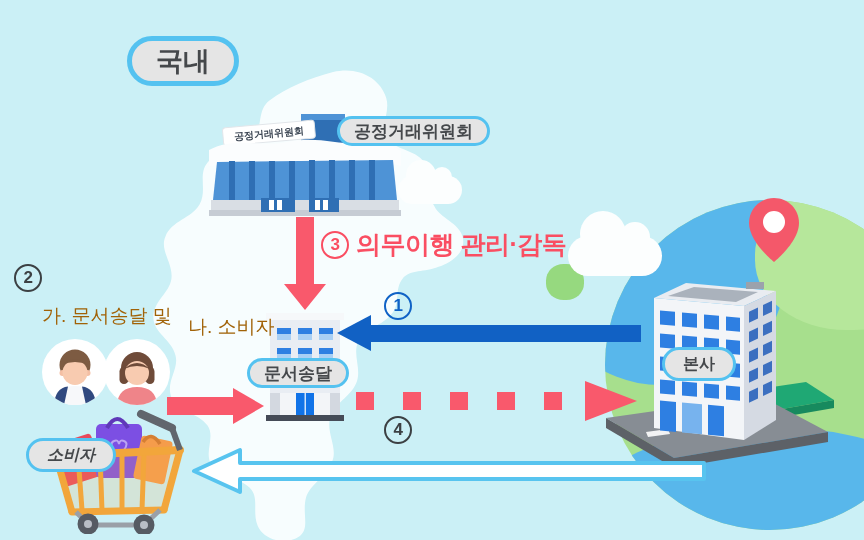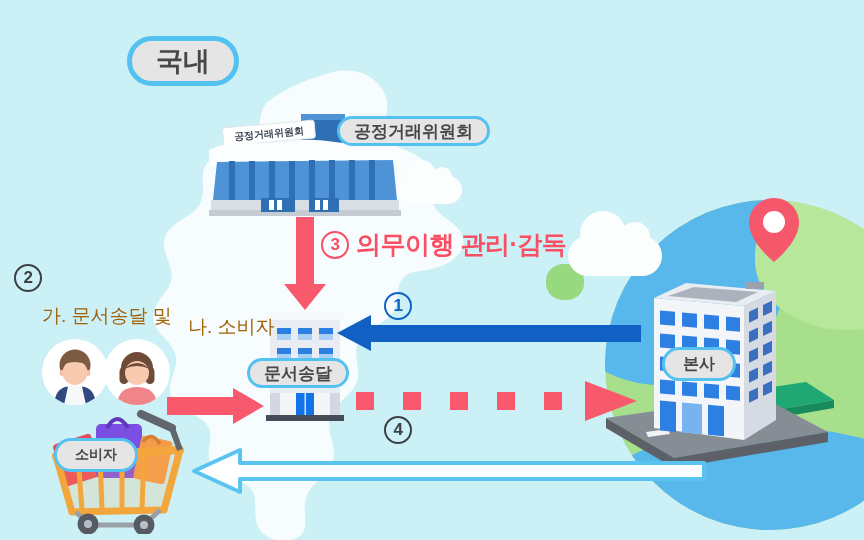--- a/index.html
+++ b/index.html
@@ -326,21 +326,21 @@
     <line x1="136" y1="52" x2="120" y2="112" stroke="#F2A63B" stroke-width="7"></line>
     <line x1="128" y1="30" x2="136" y2="52" stroke="#61666D" stroke-width="6"></line>
     <line x1="32" y1="114" x2="44" y2="126" stroke="#9AA0A8" stroke-width="5"></line>
     <line x1="116" y1="112" x2="100" y2="127" stroke="#9AA0A8" stroke-width="5"></line>
     <line x1="44" y1="127" x2="100" y2="127" stroke="#9AA0A8" stroke-width="5"></line>
     <circle cx="44" cy="126" r="10.5" fill="#565B63"></circle>
       <circle cx="44" cy="126" r="4" fill="#B9BEC6"></circle>
     <circle cx="100" cy="127" r="10.5" fill="#565B63"></circle>
       <circle cx="100" cy="127" r="4" fill="#B9BEC6"></circle>
   </svg>
-  <div class="pill small" style="left:54px; top:438px; height:28px; font-size:14px; padding:0 18px;">
+  <div class="pill small" style="left:26px; top:438px; height:28px; font-size:16px; padding:0 18px;font-style:italic;">
     <span>소비자</span>
   </div>
 
   <svg class="abs" style="left:186px; top:446px; z-index:5;" width="522" height="50" viewBox="0 0 522 50">
     <polygon points="8,25 54,4 54,17 518,17 518,33 54,33 54,46" fill="#FFFFFF" stroke="#58C4EF" stroke-width="4" stroke-linejoin="round"></polygon>
   </svg>
 
 </div>
 
 </body></html>

